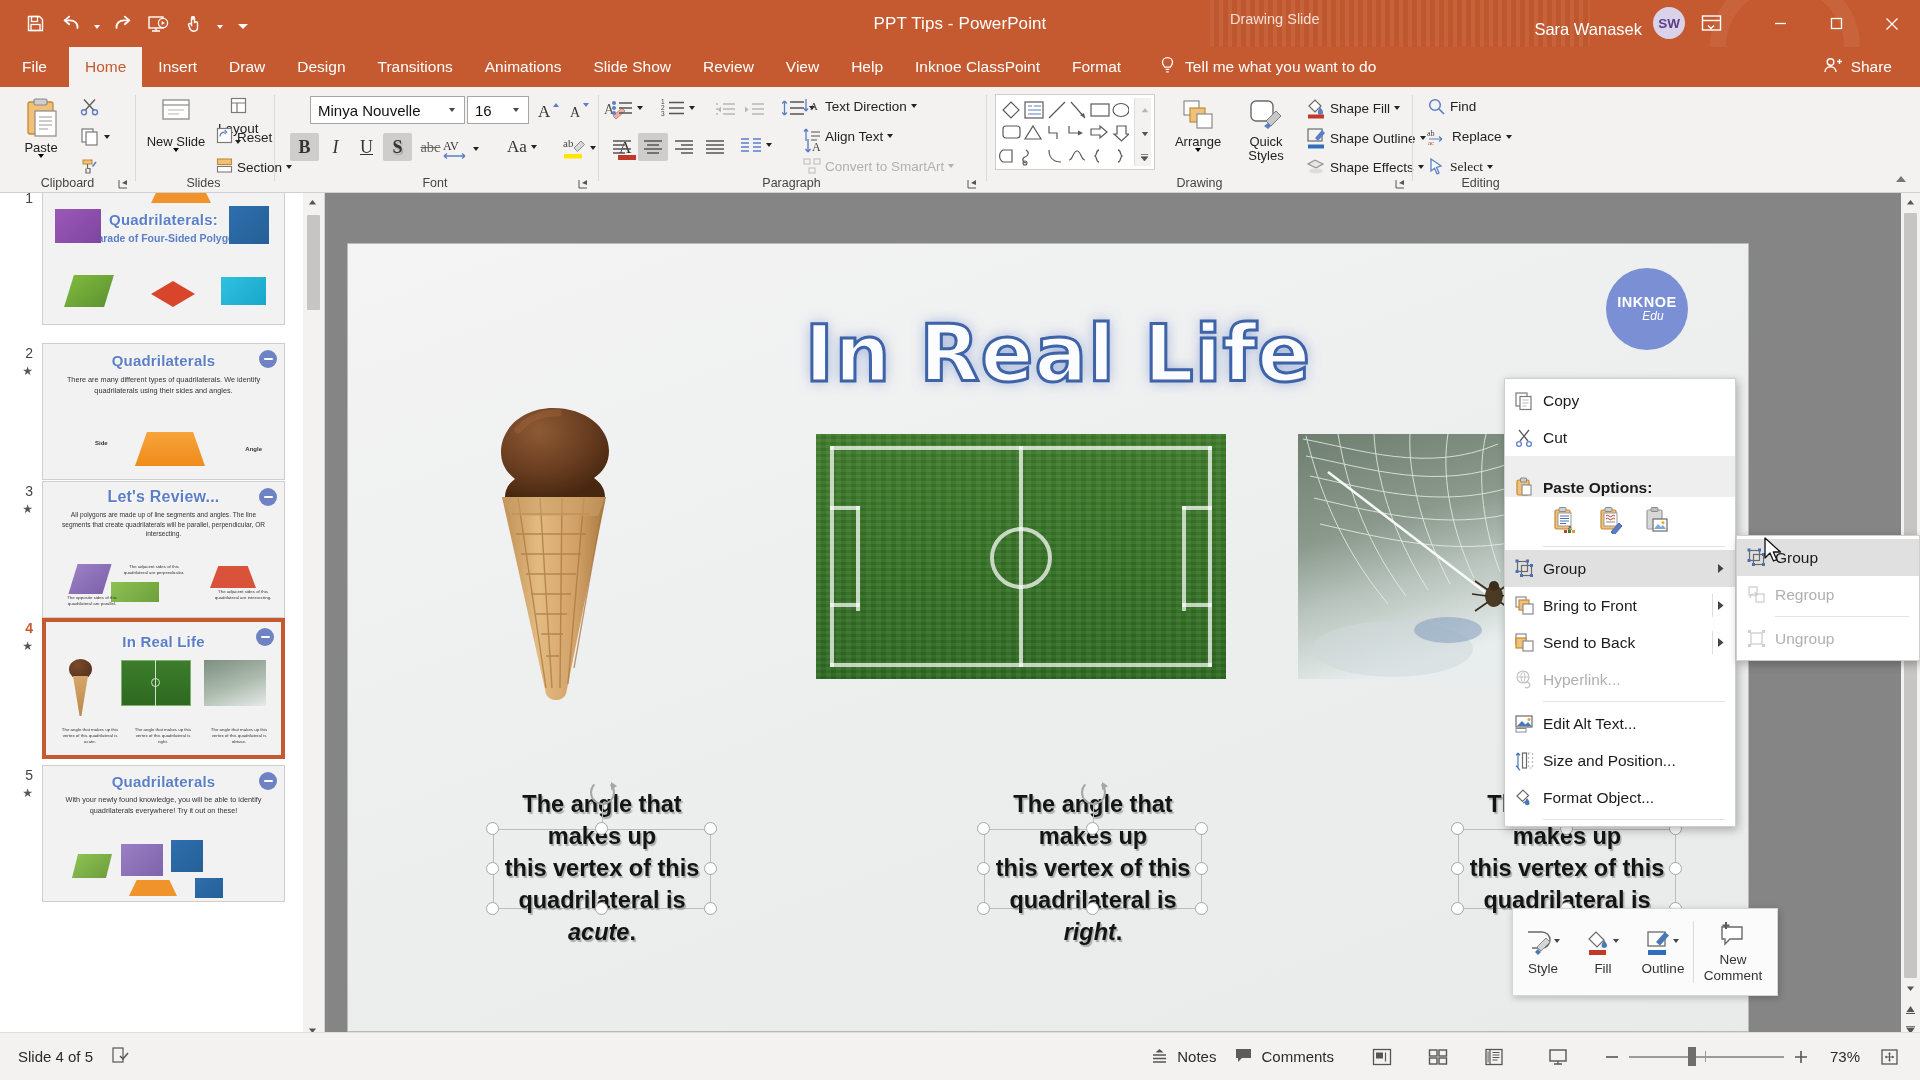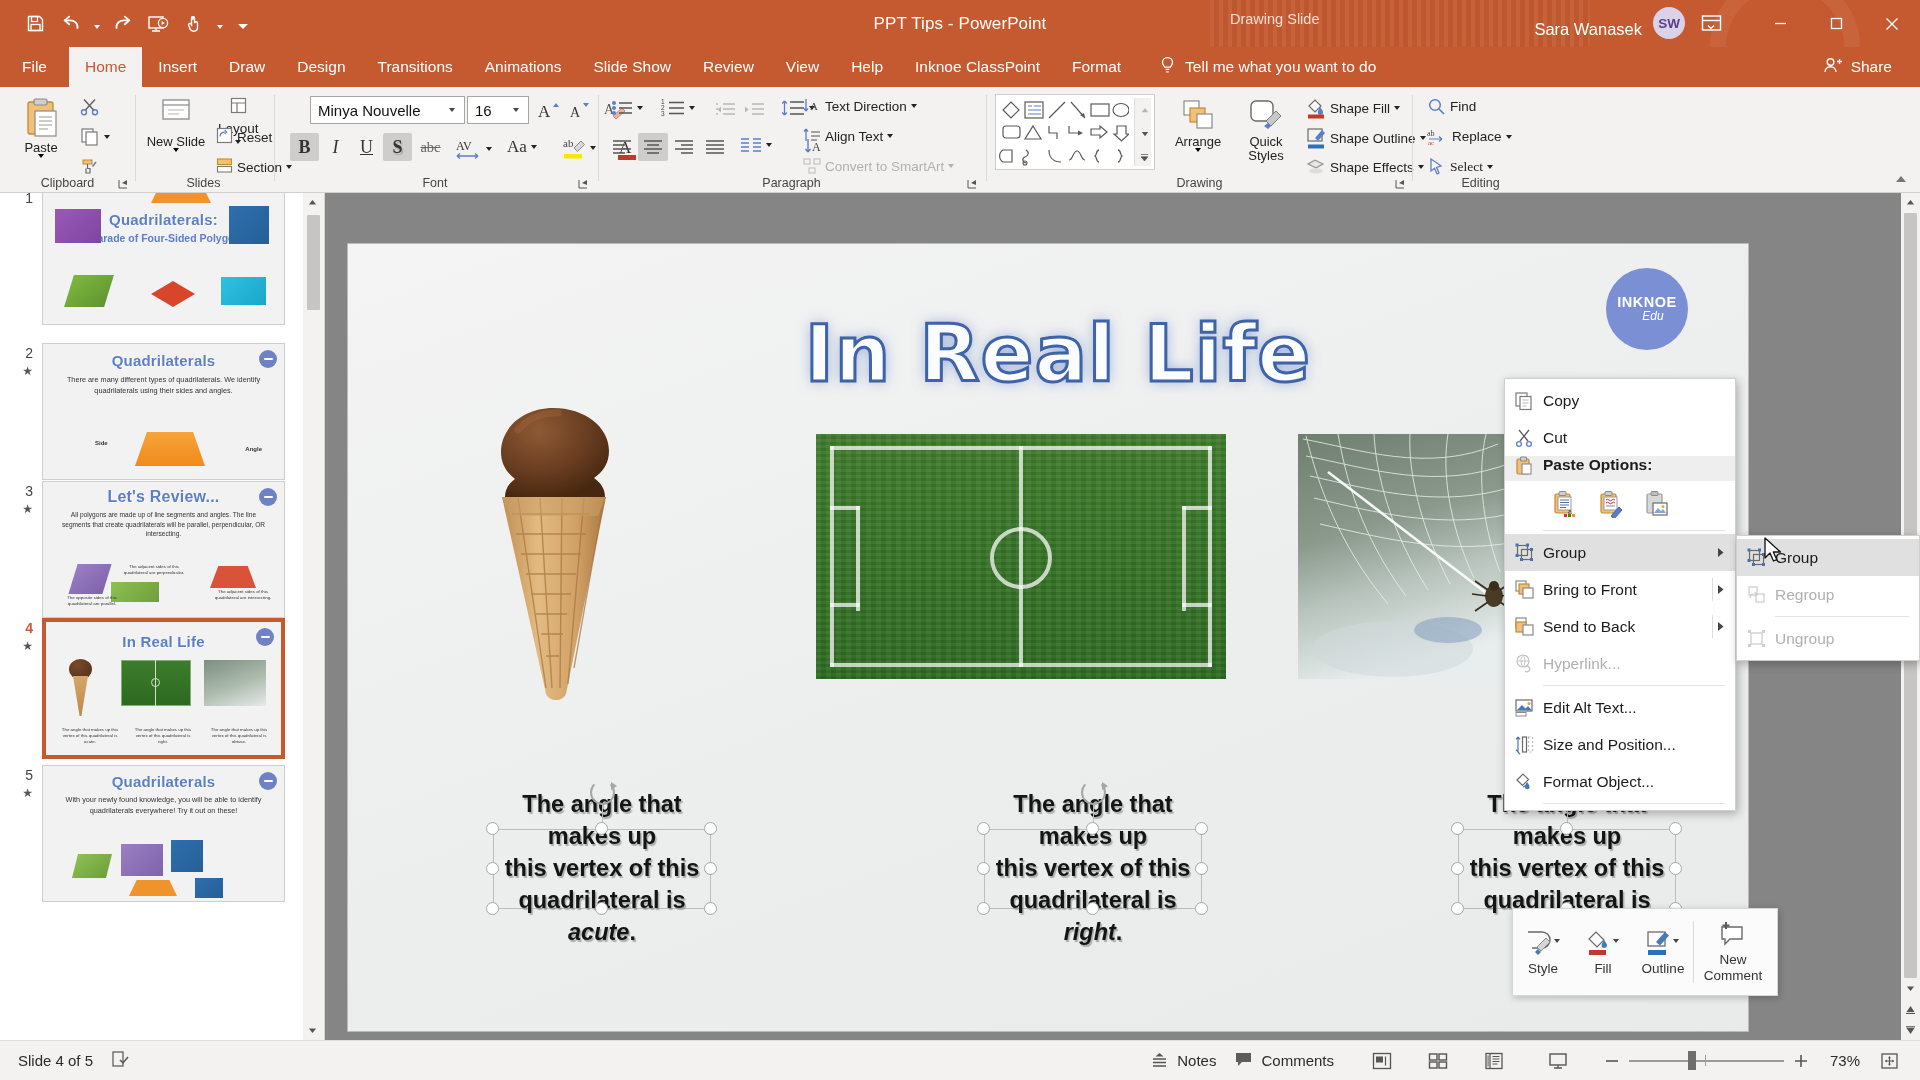--- a/index.html
+++ b/index.html
@@ -215,21 +215,21 @@
     border: 1px solid #d0cece; box-shadow: 2px 3px 9px rgba(0,0,0,.28);
     padding: 3px 0; z-index: 60; font-size: 15.5px; color: #1b1b1b;
   }
   .mi { display: flex; align-items: center; height: 37px; padding: 0 6px 0 0; cursor: pointer; position: relative; }
   .mi.hl { background: #e0e0e0; }
   .mi.dis { color: #b0b0b0; cursor: default; }
   .mi .mico { width: 38px; display: flex; align-items: center; justify-content: center; flex: none; }
   .mi .mlbl { flex: 1; }
   .mi .marrow { width: 16px; display: flex; align-items: center; justify-content: center; }
   .mi .mdivv { position: absolute; right: 22px; top: 7px; bottom: 7px; width: 1px; background: #dcdcdc; }
-  .mhead { display:flex; align-items:flex-start; height: 25px; background:#eeeeee; font-weight: bold; }
+  .mhead { display:flex; align-items:flex-end; height: 41px; background:#eeeeee; font-weight: bold; }
   .mhead .mico { width:38px; display:flex;align-items:center;justify-content:center; }
   .msep { height: 1px; background: #e3e3e3; margin: 3px 10px 3px 38px; }
   .paste-row { display: flex; align-items: center; height: 46px; padding-left: 42px; gap: 12px; }
   .paste-opt { width: 34px; height: 34px; display: flex; align-items: center; justify-content: center; cursor: pointer; border-radius: 2px; }
 
   .submenu {
     position: absolute; left: 1736px; top: 535px; width: 184px; background: #fff;
     border: 1px solid #d0cece; box-shadow: 2px 3px 9px rgba(0,0,0,.28); padding: 3px 0; z-index: 61;
     font-size: 15.5px; color: #1b1b1b;
   }
@@ -249,21 +249,21 @@
   
   .cursor { position: absolute; left: 1764px; top: 537px; z-index: 90; pointer-events: none; }
 
   
   .vscroll { position: absolute; right: 0; top: 0; bottom: 0; width: 19px; background: #f3f2f1; }
   .vthumb { position: absolute; left: 3px; width: 13px; background: #c7c5c3; border-radius: 1px; }
   .sbtn { position: absolute; left: 0; width: 19px; height: 19px; display: flex; align-items: center; justify-content: center; cursor: pointer; color: #666; }
 
   
   .statusbar {
-    position: absolute; bottom: 0; left: 0; width: 1920px; height: 40px; background: #f3f2f1;
+    position: absolute; bottom: 0; left: 0; width: 1920px; height: 48px; background: #f3f2f1;
     border-top: 1px solid #e1dfdd; display: flex; align-items: center;
   }
   .sb-item { display: flex; align-items: center; gap: 8px; font-size: 15px; color: #2b2b2b; cursor: pointer; padding: 0 9px; height: 30px; }
   .viewbtn { width: 34px; height: 28px; display: flex; align-items: center; justify-content: center; cursor: pointer; }
   .zoom-slider { position: relative; width: 155px; height: 18px; display: flex; align-items: center; cursor: pointer; }
   .zoom-track { position: absolute; left: 0; right: 0; height: 2px; background: #9a9a9a; }
   .zoom-tick { position: absolute; left: 76px; width: 1px; height: 11px; background: #9a9a9a; }
   .zoom-knob { position: absolute; left: 59px; width: 8px; height: 19px; background: #6e6e6e; }
 </style>
 </head>
@@ -522,21 +522,21 @@
       </div>
       <div class="icon-btn" style="position:absolute;left:77px;top:46px;width:29px;height:28px;">
         <span style="text-decoration:underline;font-size:18px;color:#333;font-family:'Liberation Serif',serif">U</span>
       </div>
       <div class="icon-btn on" style="position:absolute;left:108px;top:46px;width:29px;height:28px;">
         <span style="font-weight:bold;font-size:18px;color:#333;text-shadow:1.5px 1.5px 1px #aaa;font-family:'Liberation Serif',serif">S</span>
       </div>
       <div class="icon-btn" style="position:absolute;left:139px;top:46px;width:33px;height:28px;">
         <span style="text-decoration:line-through;font-size:14.5px;color:#666;font-family:'Liberation Serif',serif">abc</span>
       </div>
-      <div class="sm-btn" style="position:absolute;left:175px;top:48px;">
+      <div class="sm-btn" style="position:absolute;left:162px;top:48px;">
         <svg width="28" height="24" viewBox="0 0 28 24">
             <text x="2" y="13" font-size="12" fill="#333" font-family="Liberation Serif, serif">AV</text>
             <path d="M3 19h21M3 19l3-2.5M3 19l3 2.5M24 19l-3-2.5M24 19l-3 2.5" stroke="#5b7fc7" stroke-width="1.3" fill="none"></path>
           </svg>
         <span>
             <div class="caret-dn"></div>
           </span>
       </div>
       <div class="sm-btn" style="position:absolute;left:228px;top:48px;">
         <span style="font-size:17px;color:#333;font-family:'Liberation Serif',serif">Aa</span>

